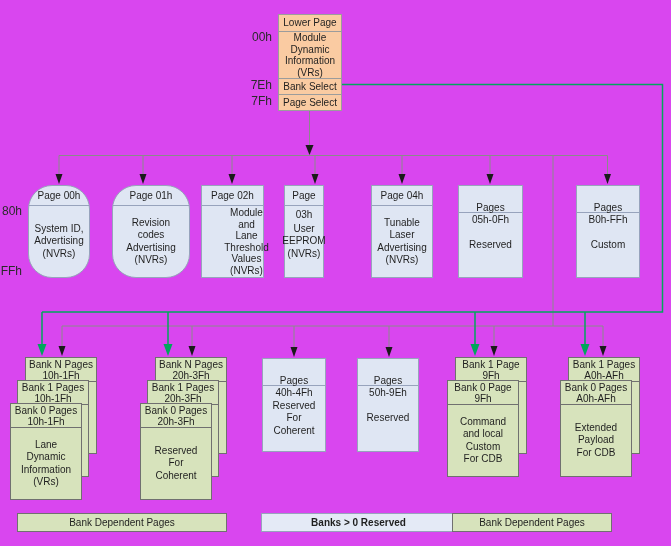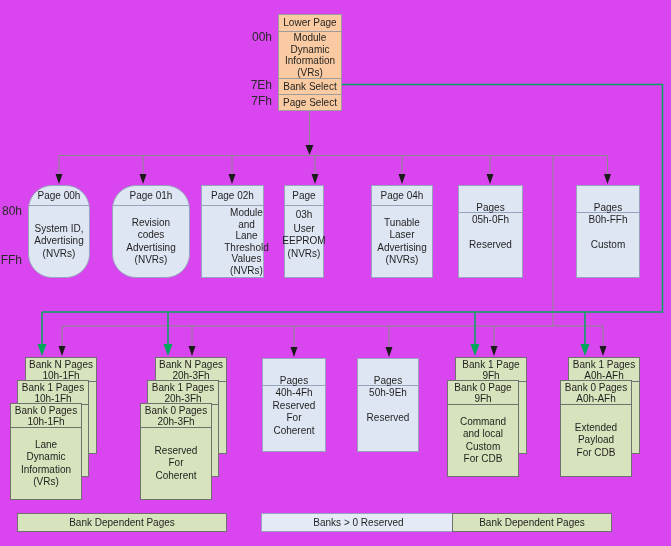--- a/index.html
+++ b/index.html
@@ -107,21 +107,21 @@
 Information
 (VRs)</div>
     <div class="lp-row">Bank Select</div>
     <div class="lp-row">Page Select</div>
   </div>
   <div class="addr" style="left:248px; top:30px; width:24px;">00h</div>
   <div class="addr" style="left:248px; top:78px; width:24px;">7Eh</div>
   <div class="addr" style="left:248px; top:94px; width:24px;">7Fh</div>
 
   <div class="addr" style="left:0px; top:204px; width:22px;">80h</div>
-  <div class="addr" style="left:0px; top:253px; width:22px;">FFh</div>
+  <div class="addr" style="left:0px; top:264px; width:22px;">FFh</div>
 
   <div class="box pagebox" style="left:28px; top:185px; width:62px;border-radius:24px;">
     <div class="phdr">Page 00h</div>
     <div class="pbody">System ID,
 Advertising
 (NVRs)</div>
   </div>
   <div class="box pagebox" style="left:112px; top:185px; width:78px;border-radius:24px;">
     <div class="phdr">Page 01h</div>
     <div class="pbody">Revision
@@ -226,16 +226,16 @@
   </div>
   <div class="box bankbox" style="left:560px; top:380px;">
     <div class="bhdr">Bank 0 Pages
 A0h-AFh</div>
     <div class="bbody">Extended
 Payload
 For CDB</div>
   </div>
 
   <div class="box legend green" style="left:17px; top:513px; width:210px;">Bank Dependent Pages</div>
-  <div class="box legend blue" style="left:261px; top:513px; width:195px;">Banks &gt; 0 Reserved</div>
+  <div class="box legend blue" style="left:261px; top:513px; width:195px;font-weight:bold;">Banks &gt; 0 Reserved</div>
   <div class="box legend green" style="left:452px; top:513px; width:160px;">Bank Dependent Pages</div>
 
 </div>
 
 </body></html>

